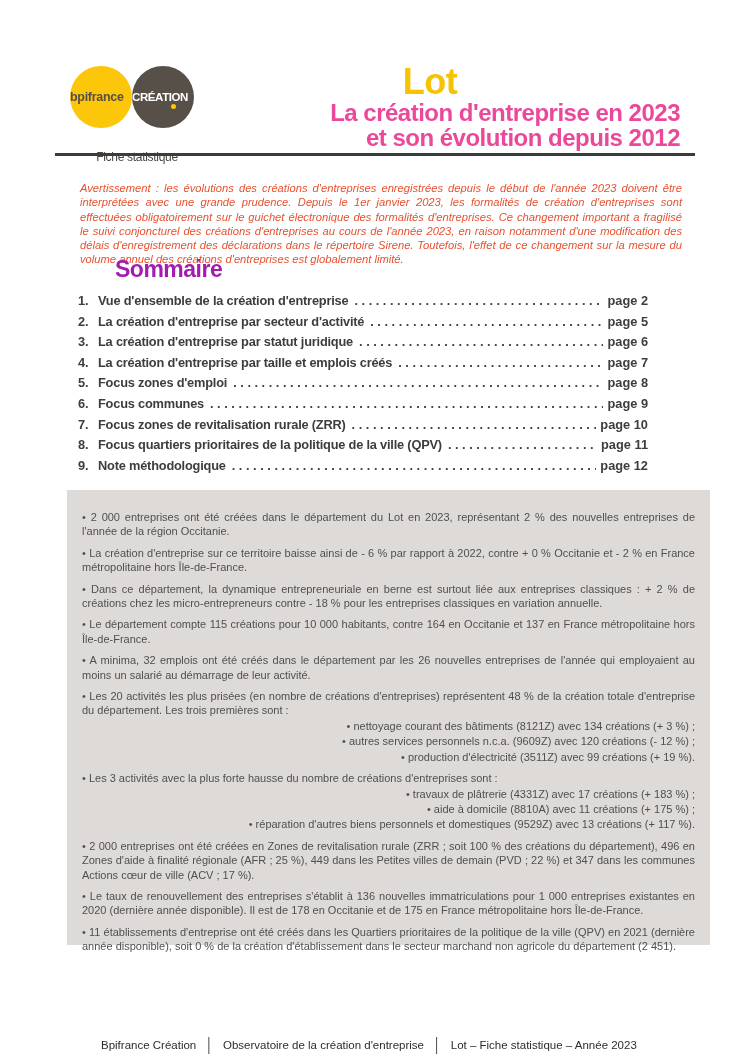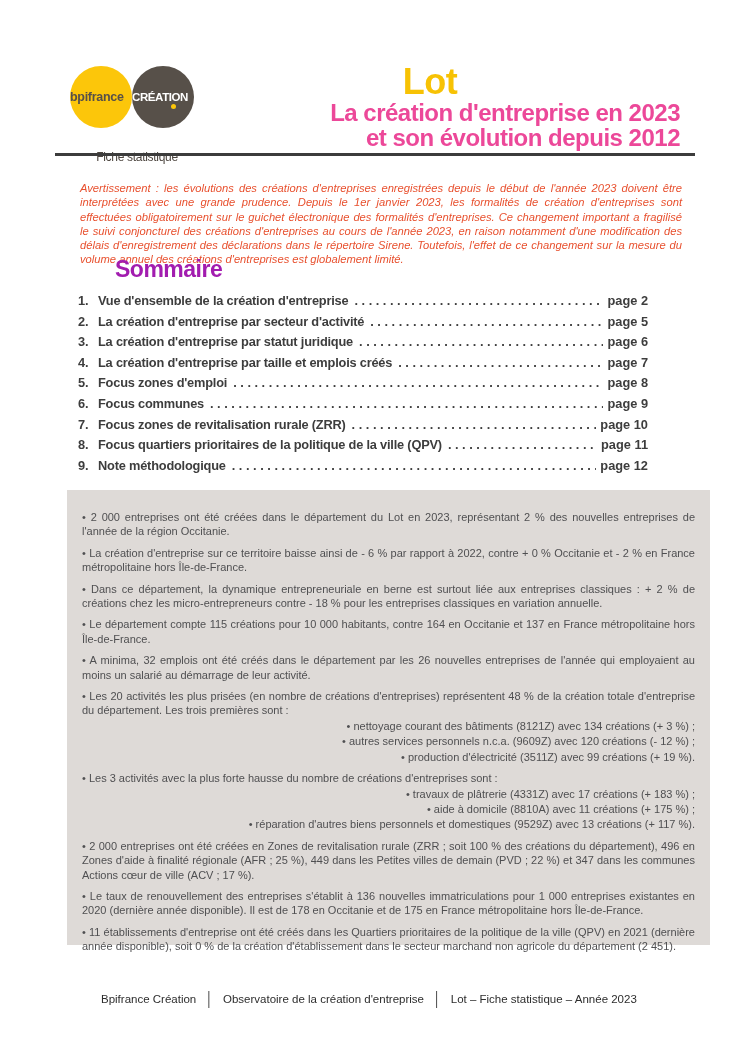--- a/index.html
+++ b/index.html
@@ -46,21 +46,21 @@
 
   
   .results-box { position:absolute; left:67px; top:490px; width:643px; height:455px;
     background:#dedad7; padding:13px 15px 12px 15px; }
   .results-title { font-size:15.5px; font-weight:bold; color:#57504a; letter-spacing:-0.3px;
     margin:3px 0 9px 20px; }
   .rp { font-size:11px; line-height:14.4px; color:#4f4f51; text-align:justify; margin-top:7px; }
   .rp.sub { margin:1px 0 0 13px; text-align:right; }
 
   
-  .page-footer { position:absolute; left:62px; top:991px; font-size:11.5px; color:#2d2d2d; white-space:nowrap;padding-left:39px; }
+  .page-footer { position:absolute; left:62px; top:1037px; font-size:11.5px; color:#2d2d2d; white-space:nowrap;padding-left:39px; }
   .footer-sep { display:inline-block; margin:0 9px; font-size:14px; color:#4a4a4a; vertical-align:-1px; }
 </style>
 </head>
 <body>
 
 <div class="page">
 
   <div class="logo-block">
     <div class="logo-circles">
       <div class="circle yellow">

